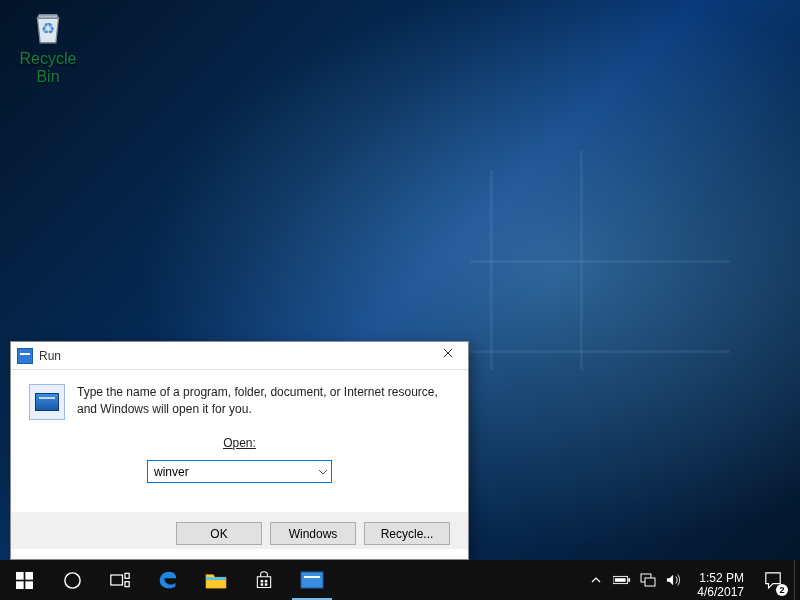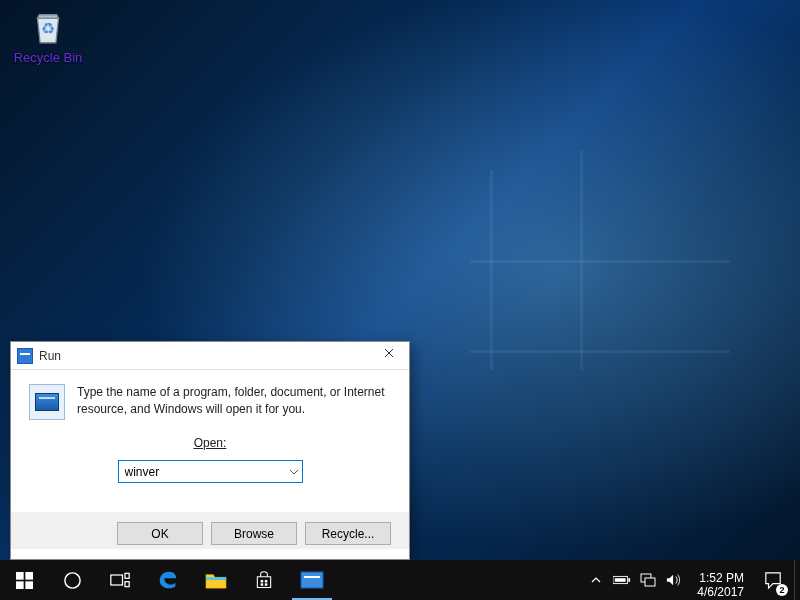--- a/index.html
+++ b/index.html
@@ -14,25 +14,25 @@
   .beam { position:absolute; background: rgba(180,230,255,0.08); pointer-events:none; }
   .b1 { left:490px; top:170px; width:3px; height:200px; transform: skewY(-10deg);}
   .b2 { left:580px; top:150px; width:3px; height:220px; transform: skewY(-5deg);}
   .b3 { left:470px; top:260px; width:260px; height:3px; transform: skewX(-5deg);}
   .b4 { left:470px; top:350px; width:260px; height:3px; transform: skewX(5deg);}
 
   
   .desktop-icon { position:absolute; left:10px; top:6px; width:76px; text-align:center; cursor:default; }
   .desktop-icon .bin { width:42px; height:42px; margin:0 auto 2px; position:relative; }
   .bin svg { width:42px; height:42px; }
-  .desktop-icon .label { color:#6d28d9; font-size:13px; text-shadow:0 1px 2px rgba(0,0,0,.8); }
+  .desktop-icon .label { color:#15803d; font-size:16px; text-shadow:0 1px 2px rgba(0,0,0,.8); }
 
   
   .run-dialog {
-    position:absolute; left:10px; top:341px; width:400px; height:219px;
+    position:absolute; left:10px; top:341px; width:459px; height:219px;
     background:#fff; border:1px solid #8a8a8a; box-shadow:4px 4px 12px rgba(0,0,0,.35);
   }
   .titlebar { height:28px; display:flex; align-items:center; padding:0 6px; border-bottom:1px solid #e0e0e0; }
   .titlebar .ticon { width:16px; height:16px; margin-right:6px; background:#2e7cd6; border:1px solid #1a5aa8; position:relative;}
   .titlebar .ticon::after{content:"";position:absolute;left:2px;top:4px;right:2px;height:2px;background:#fff;}
   .titlebar .title { font-size:12px; color:#333; flex:1;}
   .titlebar .close { width:40px; height:26px; display:flex; align-items:center; justify-content:center; margin:-6px -6px 0 0;}
   .titlebar .close svg{width:10px;height:10px;}
   .dialog-body { padding:14px 18px 10px; height:calc(100% - 28px); display:flex; flex-direction:column;}
   .top-row { display:flex; gap:12px; margin-bottom:16px;justify-content:center;}
@@ -106,21 +106,21 @@
         <input type="text" value="winver" style="">
         <span class="chev">
           <svg width="10" height="6" viewBox="0 0 10 6">
               <path d="M1 1 L5 5 L9 1" fill="none" stroke="#555" stroke-width="1"></path>
             </svg>
         </span>
       </div>
     </div>
     <div class="btn-row">
       <button class="btn">OK</button>
-      <button class="btn">Browse</button>
+      <button class="btn">Windows</button>
       <button class="btn">Recycle...</button>
     </div>
   </div>
 </div>
 
 <div class="taskbar">
   <div class="tb-left">
     <div class="tb-btn">
       <svg width="17" height="17" viewBox="0 0 20 20">
         <rect x="0" y="0" width="9" height="9" fill="#fff"></rect>

